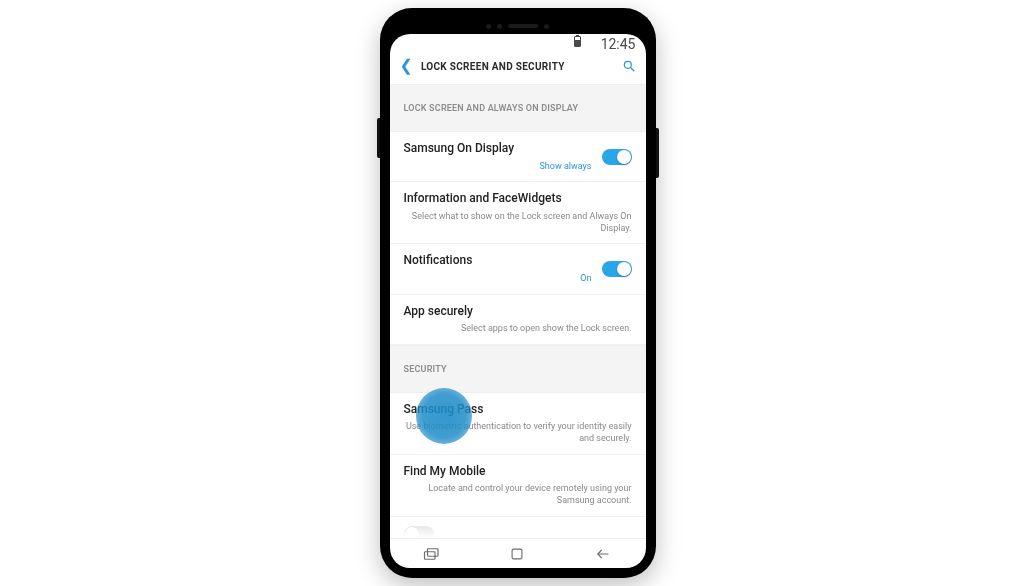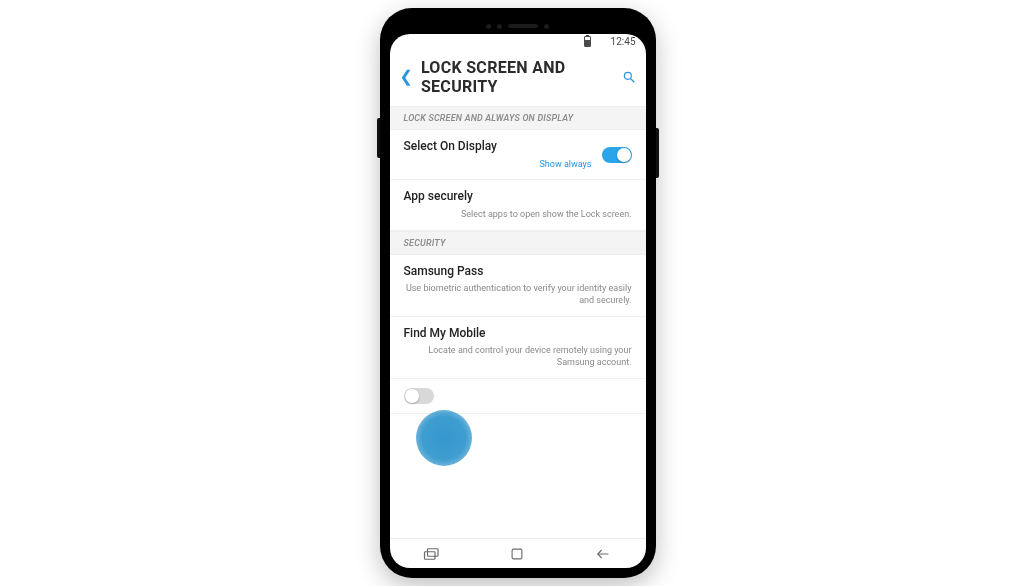--- a/index.html
+++ b/index.html
@@ -57,21 +57,21 @@
     position:relative;
   }
 
   
   .status-bar {
     height: 18px;
     display:flex;
     justify-content:flex-end;
     gap:20px;
     padding: 2px 10px 0 10px;
-    font-size: 10px;
+    font-size: 14px;
     color:#4a4a4a;
   }
   .battery-icon {
     width:7px; height:11px; border:1px solid #4a4a4a; border-radius:1px;
     position:relative;
   }
   .battery-icon::before{
     content:""; position:absolute; top:-2px; left:1.5px; width:3px; height:1px; background:#4a4a4a;
   }
   .battery-icon::after{
@@ -80,21 +80,21 @@
 
   
   .header {
     display:flex;
     align-items:center;
     padding: 6px 10px 10px 10px;
     gap: 8px;
   }
   .back-icon { color:#2896e0; font-size:16px; flex:0 0 auto; line-height:1; }
   .header-title {
-    font-size: 16px;
+    font-size: 10px;
     font-weight: 700;
     letter-spacing: 0.3px;
     color:#2b2b2b;
     flex:1;
   }
   .search-icon {
     width:14px; height:14px; color:#2896e0;
     flex:0 0 auto;
   }
   .search-icon svg { width:100%; height:100%; display:block; stroke:#2896e0; }
@@ -104,24 +104,23 @@
     overflow:hidden;
     position:relative;
   }
 
   .section-header {
     font-size: 9px;
     font-weight:600;
     letter-spacing:0.2px;
     color:#8d8d8d;
     background:#f4f4f4;
-    padding: 6px 14px;
+    padding: 18px 14px;
     border-top:1px solid #eee;
     border-bottom:1px solid #eee;
-    font-style:italic;
   }
 
   .row {
     padding: 9px 14px;
     border-bottom:1px solid #f1f1f1;
     display:flex;
     align-items:center;
     gap:10px;
   }
   .row-body { flex:1; min-width:0; }
@@ -211,27 +210,40 @@
         </svg>
       </span>
     </div>
 
     <div class="content">
 
       <div class="section-header">LOCK SCREEN AND ALWAYS ON DISPLAY</div>
 
       <div class="row">
         <div class="row-body">
-          <div class="row-title">Select On Display</div>
+          <div class="row-title">Samsung On Display</div>
           <div class="row-sub accent">Show always</div>
         </div>
         <div class="toggle on"></div>
       </div>
 
-
+      <div class="row">
+        <div class="row-body">
+          <div class="row-title">Information and FaceWidgets</div>
+          <div class="row-sub">Select what to show on the Lock screen and Always On Display.</div>
+        </div>
+      </div>
+
+      <div class="row">
+        <div class="row-body">
+          <div class="row-title">Notifications</div>
+          <div class="row-sub accent">On</div>
+        </div>
+        <div class="toggle on"></div>
+      </div>
 
       <div class="row">
         <div class="row-body">
           <div class="row-title">App securely</div>
           <div class="row-sub">Select apps to open show the Lock screen.</div>
         </div>
       </div>
 
       <div class="section-header">SECURITY</div>
 

